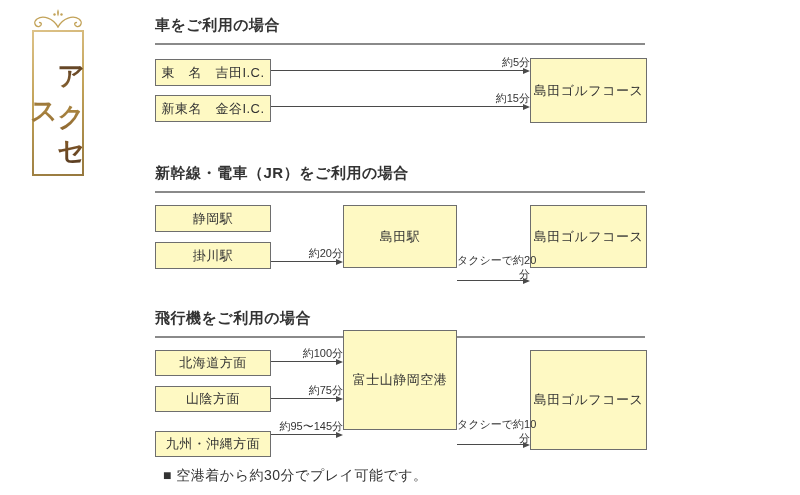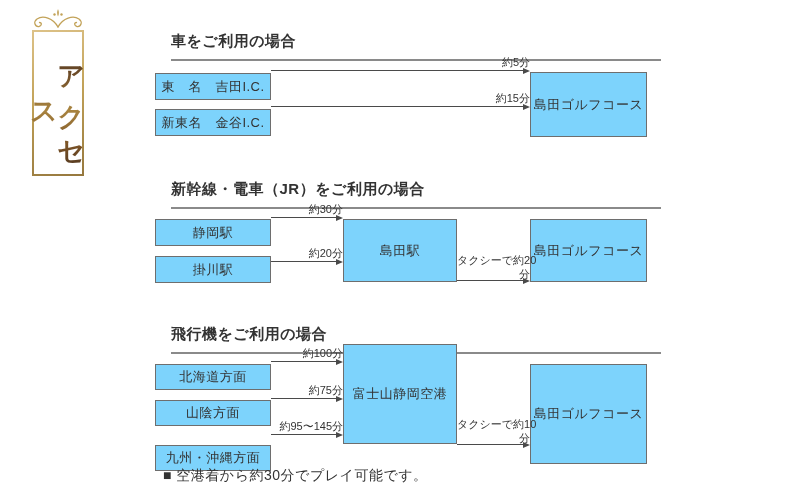--- a/index.html
+++ b/index.html
@@ -24,32 +24,32 @@
     font-family:"DejaVu Serif","Liberation Serif",serif;
     font-size:27px; font-weight:bold; letter-spacing:6px; line-height:1;
     color:#6b4a2a;
     background:linear-gradient(180deg,#3a281a 0%,#6e4c28 30%,#a9843f 55%,#7a5226 80%,#46301d 100%);
     -webkit-background-clip:text; background-clip:text;
     -webkit-text-fill-color:transparent;
   }
 
   
   .sec-heading {
-    position:absolute; left:155px; width:490px; margin:16px;
+    position:absolute; left:155px; width:490px; margin:0;
     font-size:15px; font-weight:bold; color:#333;
     padding-bottom:8px; border-bottom:2px solid #8a8a8a;
     letter-spacing:0.5px;
   }
 
   
   .gbox {
     position:absolute; box-sizing:border-box;
-    background:#7dd3fc; border:1px solid #6e6e6e;
+    background:#fef9c3; border:1px solid #6e6e6e;
     display:flex; align-items:center; justify-content:center;
-    font-size:13px; color:#333; letter-spacing:0.5px; text-align:center;margin-top:14px;
+    font-size:13px; color:#333; letter-spacing:0.5px; text-align:center;
   }
 
   
   .arrow { position:absolute; height:24px; }
   .arrow.two { height:30px;margin-top:45px; }
   .alabel {
     position:absolute; left:0; right:0; bottom:2px; text-align:right;
     font-size:11px; line-height:14px; color:#333; white-space:nowrap;
   }
   .arrow.two .l1 { bottom:14px; }
@@ -106,25 +106,20 @@
     <span class="ahead"></span>
   </div>
 
   <h2 class="sec-heading" style="top:164px">新幹線・電車（JR）をご利用の場合</h2>
 
   <div class="gbox" style="left:155px;top:205px;width:116px;height:27px">静岡駅</div>
   <div class="gbox" style="left:155px;top:242px;width:116px;height:27px">掛川駅</div>
   <div class="gbox" style="left:343px;top:205px;width:114px;height:63px">島田駅</div>
   <div class="gbox" style="left:530px;top:205px;width:117px;height:63px">島田ゴルフコース</div>
 
-  <div class="arrow" style="left:271px;top:194px;width:72px">
-    <span class="alabel">約30分</span>
-    <span class="aline"></span>
-    <span class="ahead"></span>
-  </div>
   <div class="arrow" style="left:271px;top:238px;width:72px">
     <span class="alabel">約20分</span>
     <span class="aline"></span>
     <span class="ahead"></span>
   </div>
   <div class="arrow two" style="left:457px;top:206px;width:73px">
     <span class="alabel l1">タクシーで約20</span>
     <span class="alabel l2">分</span>
     <span class="aline"></span>
     <span class="ahead"></span>

